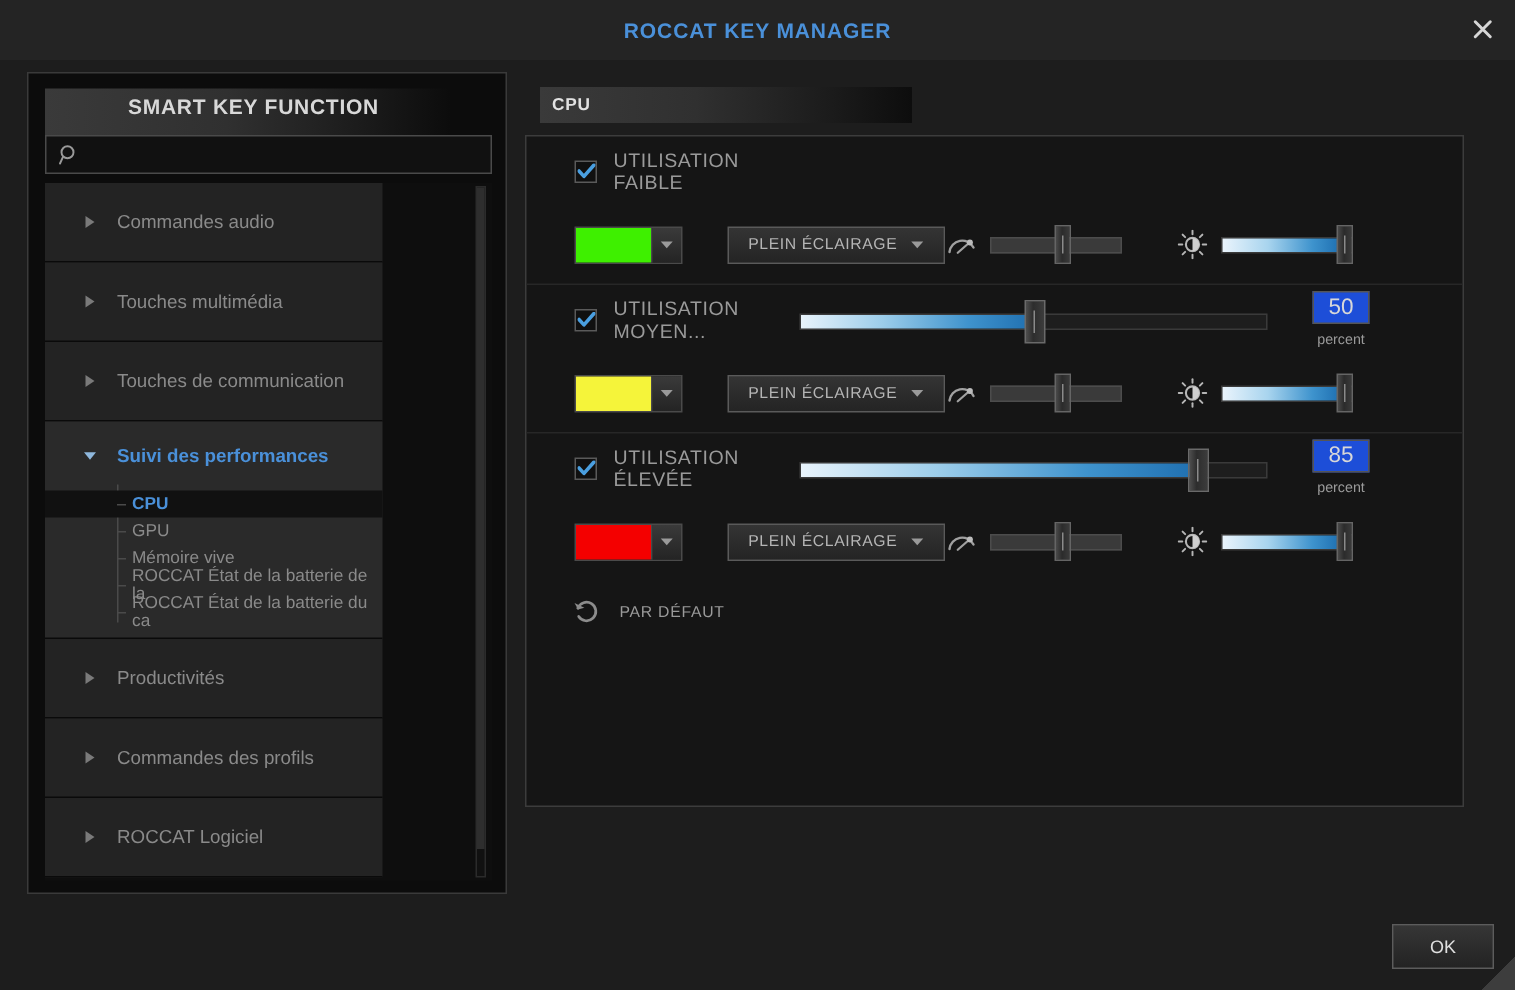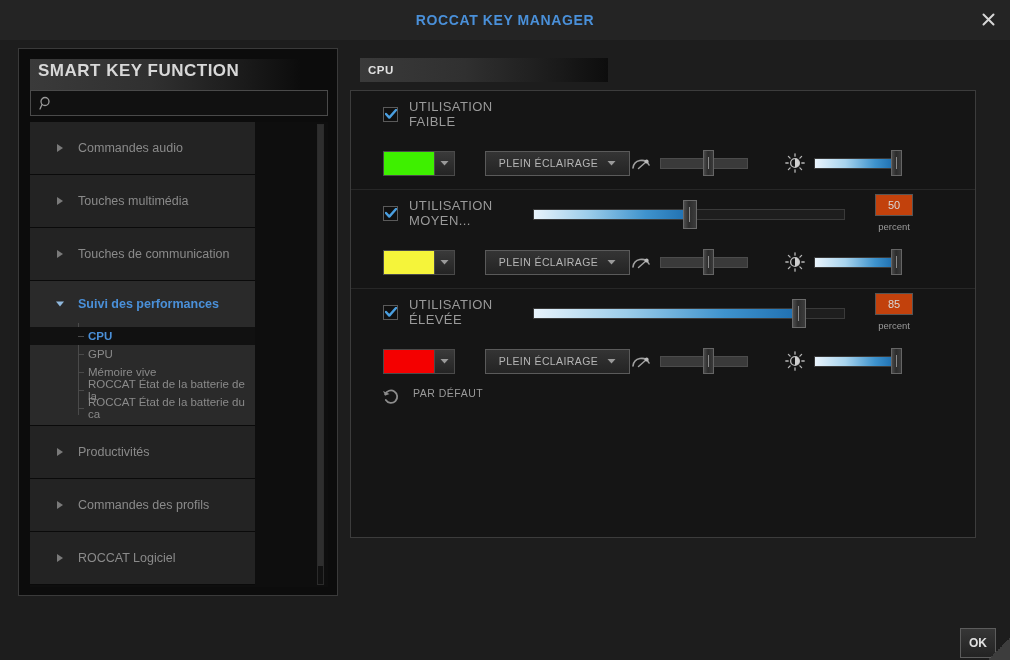--- a/index.html
+++ b/index.html
@@ -54,25 +54,26 @@
     width: 320px; height: 548px;
     background: #0c0c0c;
     border: 1px solid #3a3a3a;
   }
   .sidebar-header {
     position: absolute;
     left: 11px; top: 10px;
     width: 270px; height: 40px;
     background: linear-gradient(to right, #3a3a3a 0%, #303030 45%, #1a1a1a 80%, #0c0c0c 100%);
     color: #d8d8d8;
-    font-size: 17px;
+    font-size: 14px;
     font-weight: bold;
     letter-spacing: 0.5px;
     line-height: 24px;
     padding-left: 8px;
+    text-align: center;
   }
   .search-box {
     position: absolute;
     left: 11px; top: 41px;
     width: 298px; height: 26px;
     background: #111;
     border: 1px solid #4a4a4a;
     display: flex;
     align-items: center;
   }
@@ -272,24 +273,24 @@
     width: 1px; height: 15px;
     background: #8a8a8a;
   }
   .value-box {
     margin-left: 30px;
     width: 38px;
     flex: 0 0 auto;
     text-align: center;
   }
   .value-field {
-    background: #c2410c;
+    background: #1d4ed8;
     border: 1px solid #555;
     color: #d8d8d8;
-    font-size: 11px;
+    font-size: 15px;
     line-height: 20px;
     height: 22px;
     text-align: center;
     cursor: text;
   }
   .value-unit {
     color: #9a9a9a;
     font-size: 9.5px;
     margin-top: 5px;
   }
@@ -371,45 +372,46 @@
   .mini-knob::after {
     content: "";
     position: absolute;
     left: 4px; top: 6px;
     width: 1px; height: 12px;
     background: #8a8a8a;
   }
 
   .default-row {
     display: flex;
+    align-items: center;
     height: 42px;
     padding-left: 30px;
     cursor: pointer;
   }
   .default-icon {
     width: 20px; height: 20px;
     display: flex; align-items: center; justify-content: center;
   }
   .default-label {
     margin-left: 12px;
     color: #9a9a9a;
     font-size: 10.5px;
     letter-spacing: 0.5px;
   }
 
   
   .ok-btn {
     position: absolute;
-    right: 14px; bottom: 2px;
-    width: 36px; height: 30px;
+    right: 14px; bottom: 14px;
+    width: 68px; height: 30px;
     background: linear-gradient(to bottom, #363636, #232323);
     border: 1px solid #5c5c5c;
     color: #e0e0e0;
     font-size: 12px;
-    font-weight: bold;
+    font-weight: normal;
     display: flex; align-items: center; justify-content: center;
     cursor: pointer;
   }
   .corner {
     position: absolute;
     right: 0; bottom: 0;
     width: 22px; height: 22px;
     background: linear-gradient(135deg, transparent 50%, #3d3d3d 50%);
   }
 </style>

